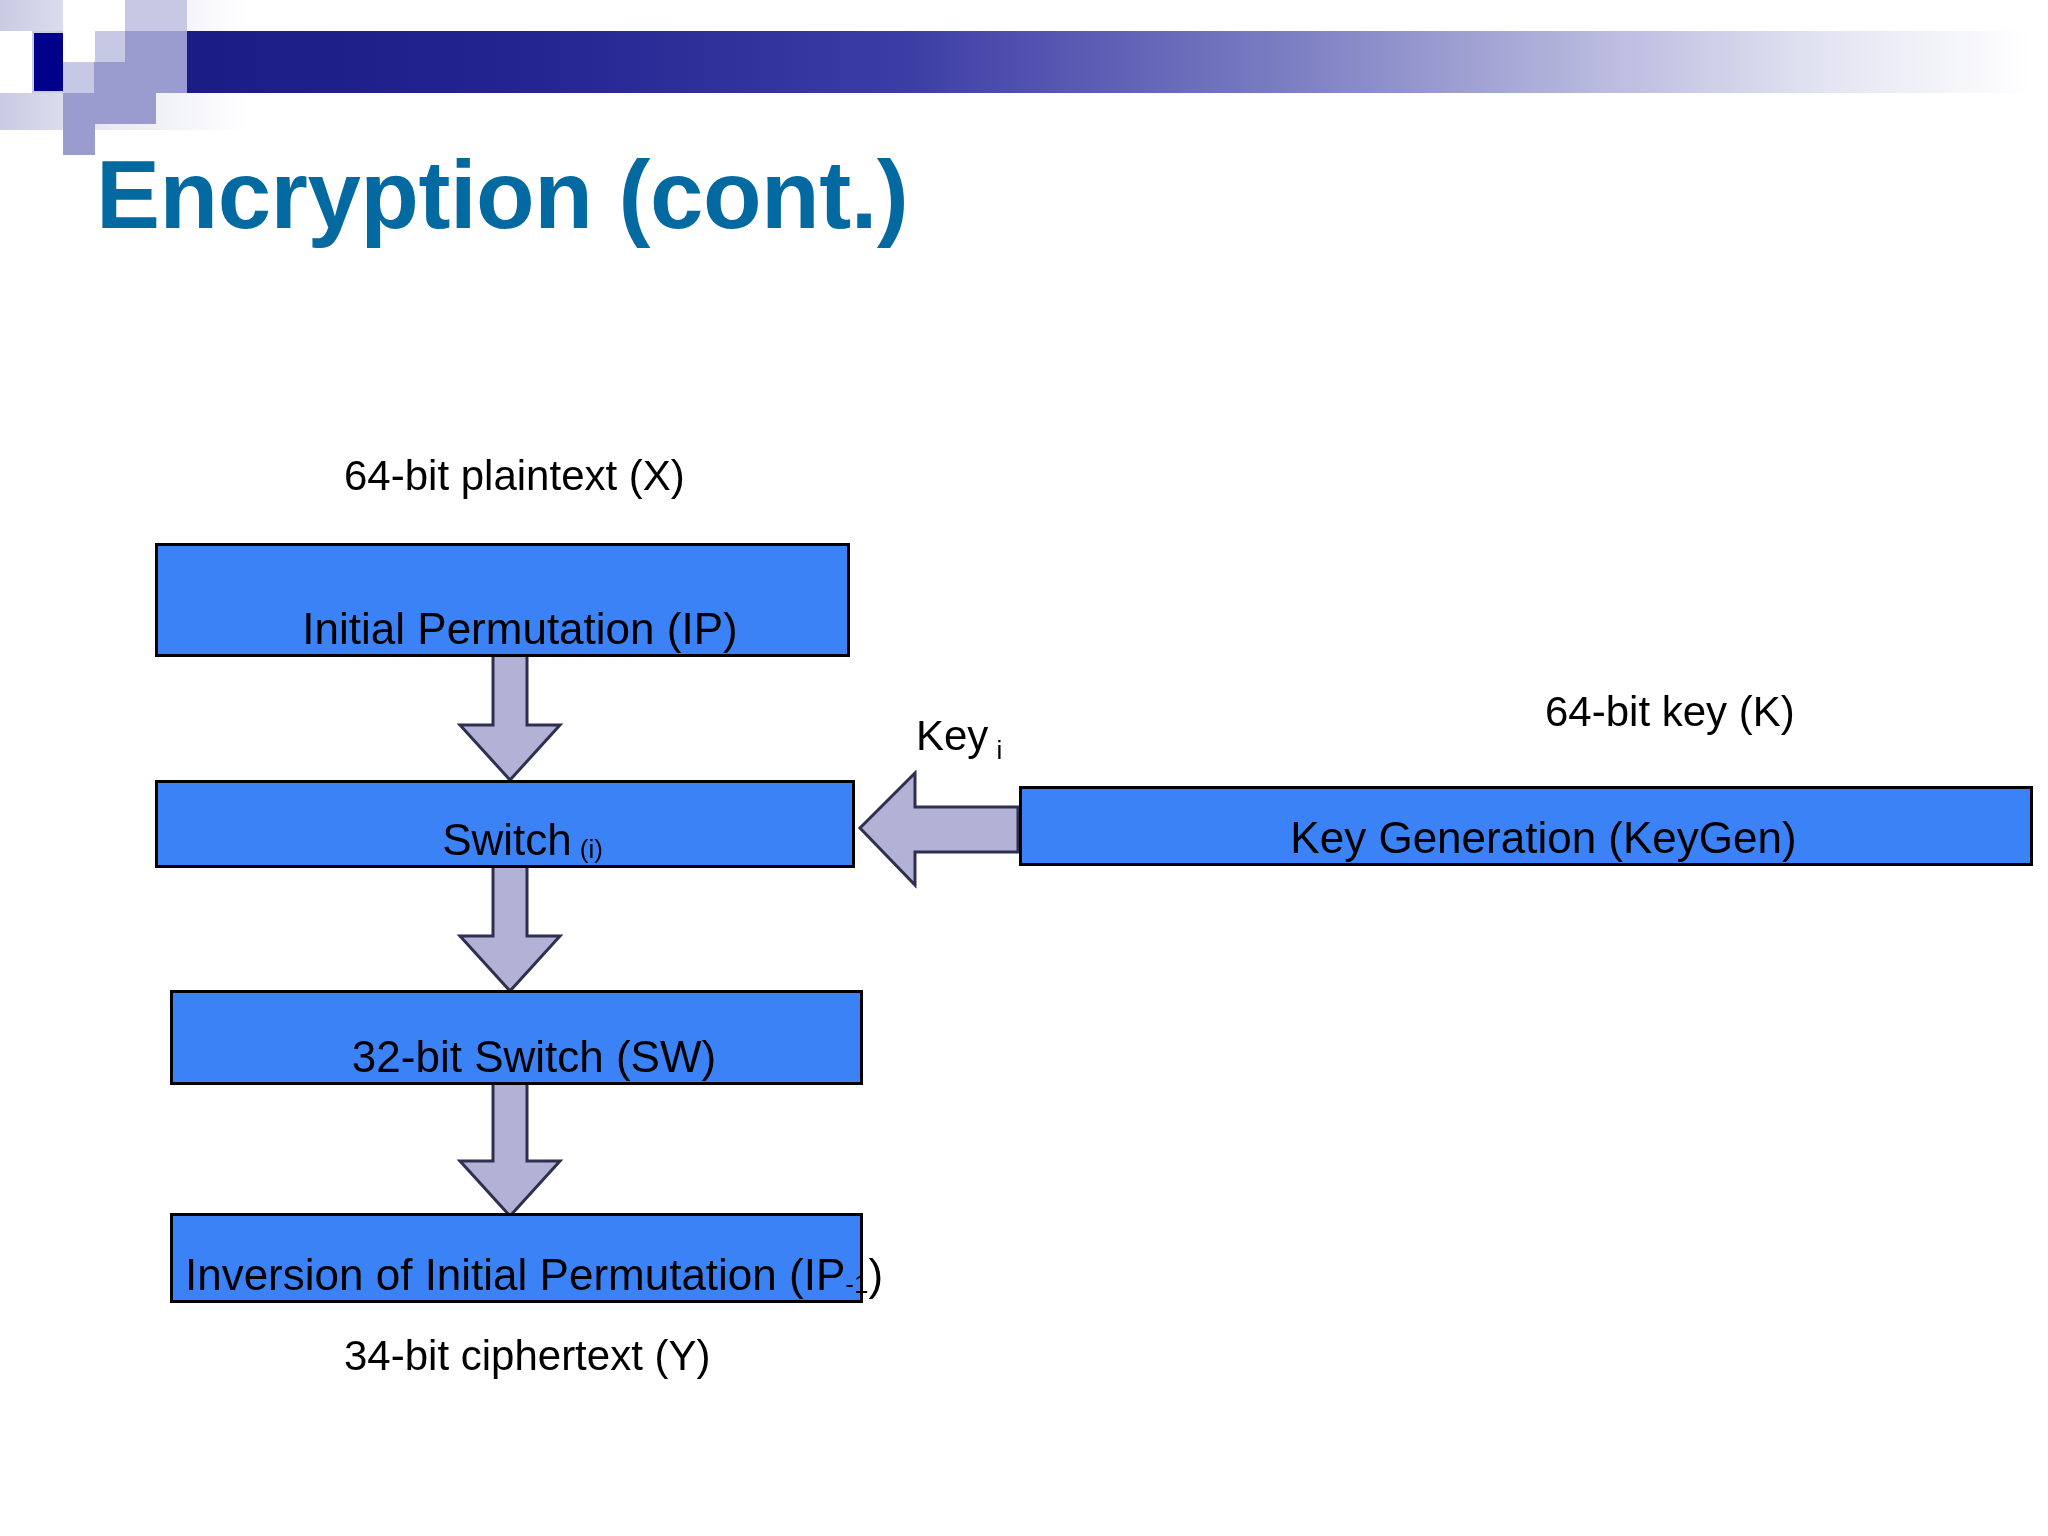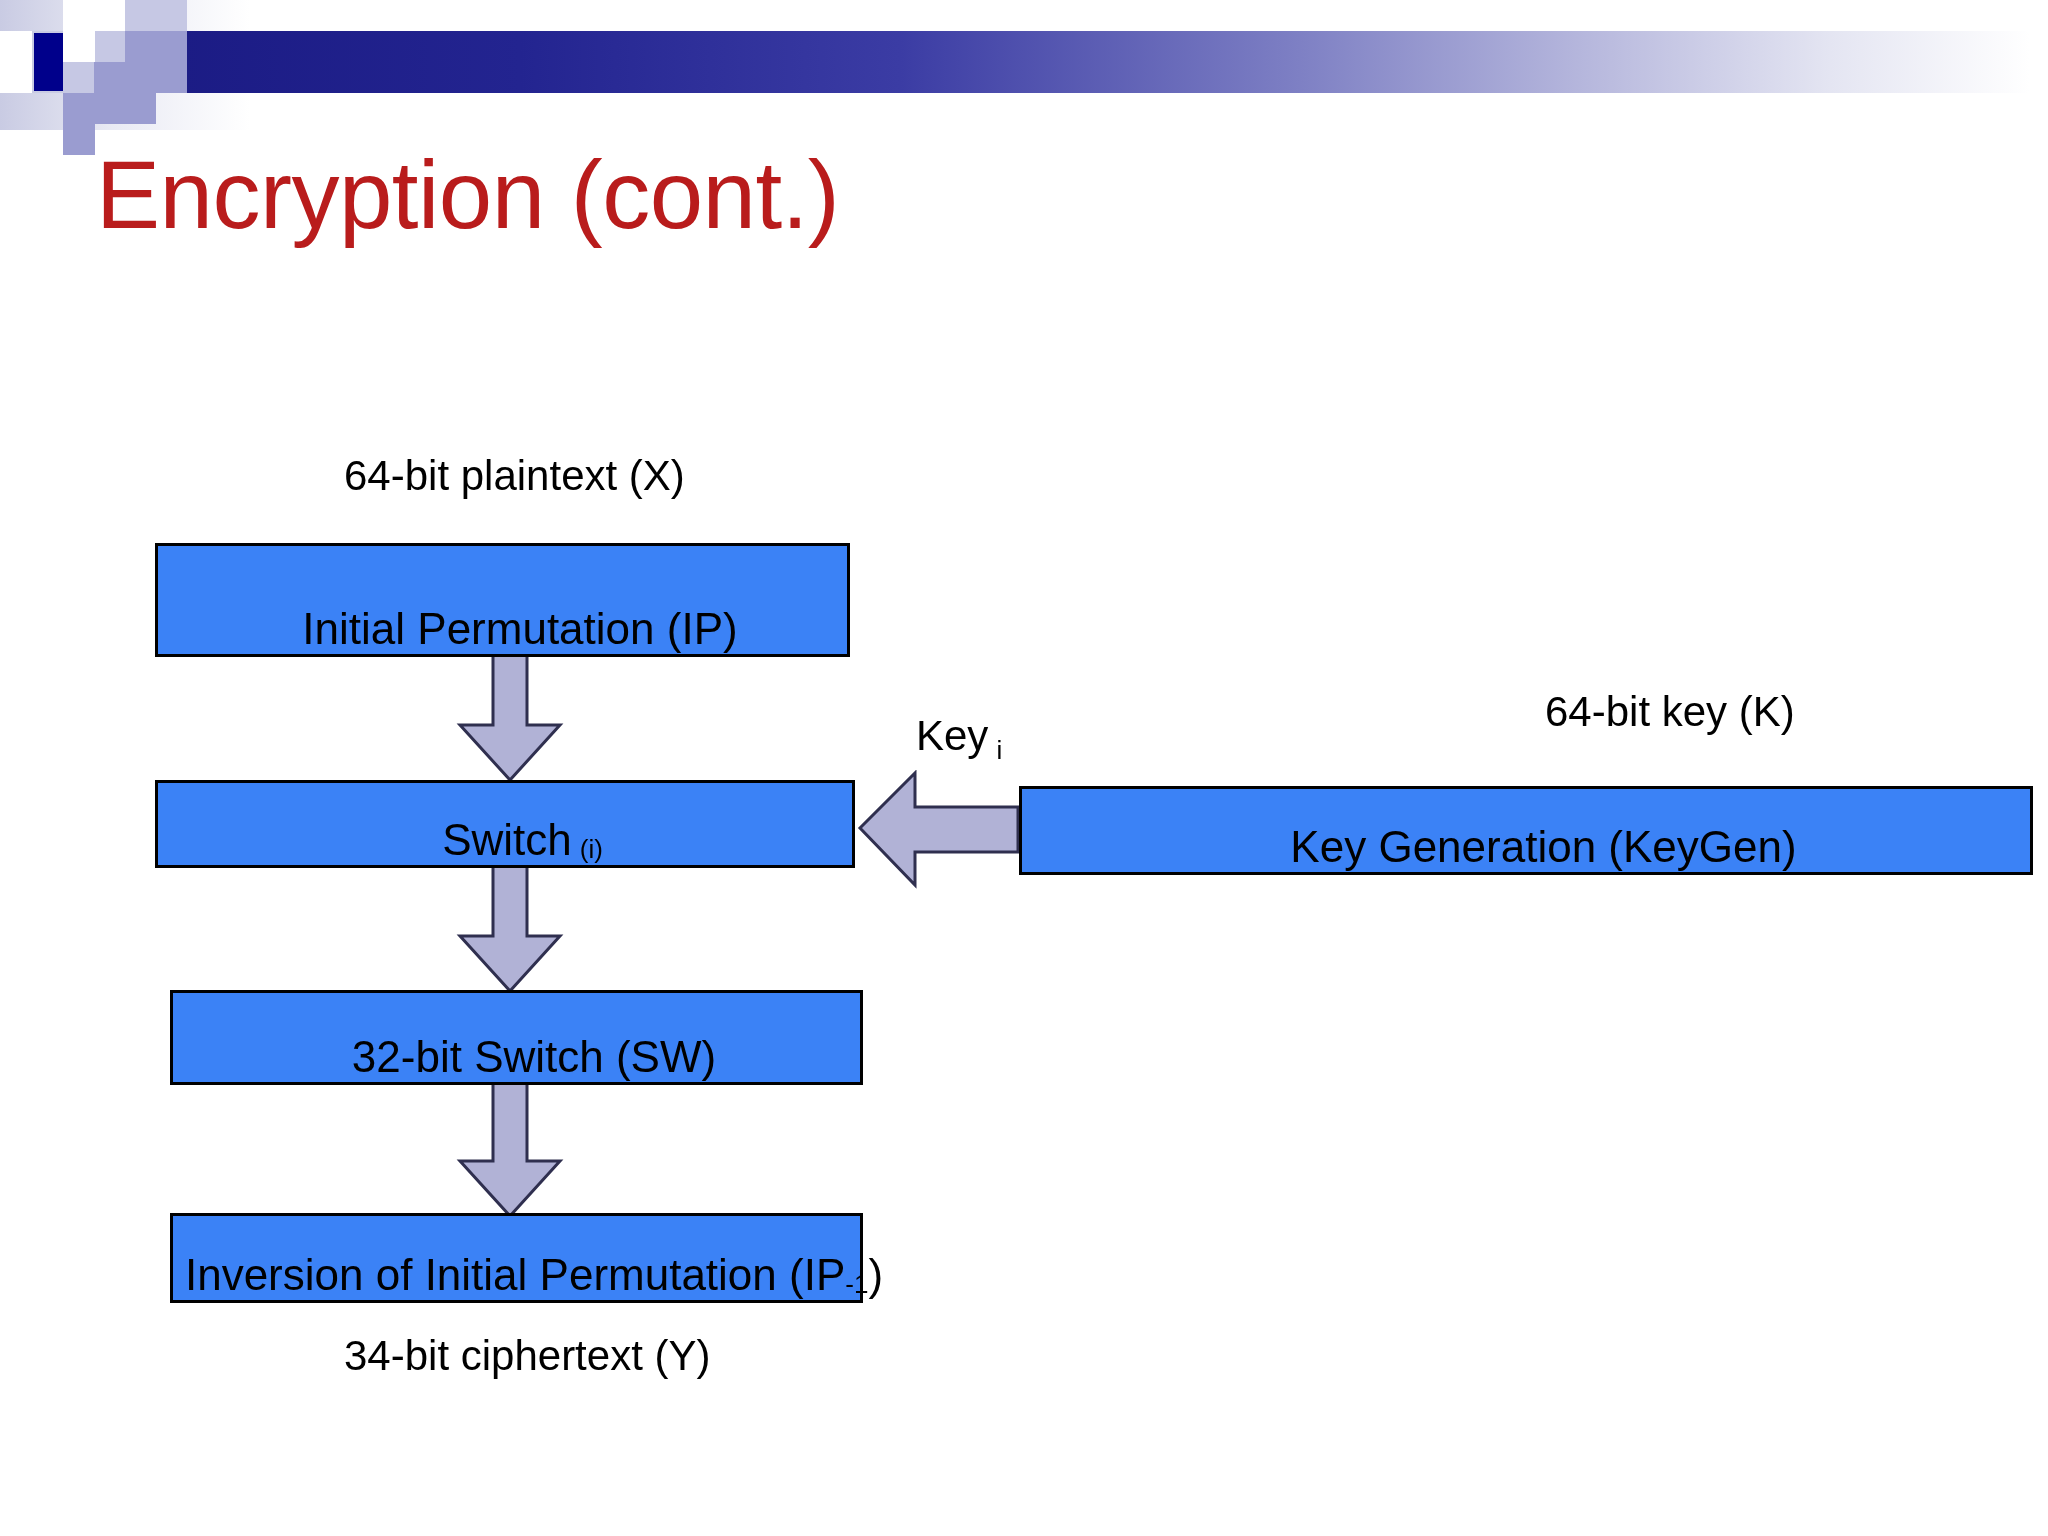--- a/index.html
+++ b/index.html
@@ -48,24 +48,24 @@
     box-sizing: border-box;
   }
 
   
   #slide-title {
     position: absolute;
     left: 96px;
     top: 142px;
     font-size: 96px;
     line-height: 1.1;
-    font-weight: normal;
+    font-weight: bold;
     letter-spacing: -0.5px;
     white-space: nowrap;
-    color: #b91c1c;
+    color: #0369a1;
   }
 
   
   #diagram {
     position: absolute;
     left: 0; top: 0;
     width: 2048px; height: 1536px;
   }
   .node-box {
     position: absolute;
@@ -146,21 +146,21 @@
   <svg class="arrow-svg" style="left:855px; top:770px;" width="165" height="120" viewBox="0 0 165 120">
     <polygon class="arrow-shape" points="163,37 60,37 60,3 5,58 60,115 60,82 163,82"></polygon>
   </svg>
 
   <div class="free-label" style="left:916px; top:712px;">
     <span>Key</span><span class="sub">i</span>
   </div>
 
   <div class="free-label" style="left:1545px; top:688px;">64-bit key (K)</div>
 
-  <div class="node-box" style="left:1019px; top:786px; width:1014px; height:89px;">
+  <div class="node-box" style="left:1019px; top:786px; width:1014px; height:80px;">
     <span>Key Generation (KeyGen)</span>
   </div>
 
   <svg class="arrow-svg" style="left:455px; top:866px;" width="110" height="128" viewBox="0 0 110 128">
     <polygon class="arrow-shape" points="38,0 72,0 72,70 105,70 55,125 5,70 38,70"></polygon>
   </svg>
 
   <div class="node-box" style="left:170px; top:990px; width:693px; height:95px;">
     <span>32-bit Switch (SW)</span>
   </div>

